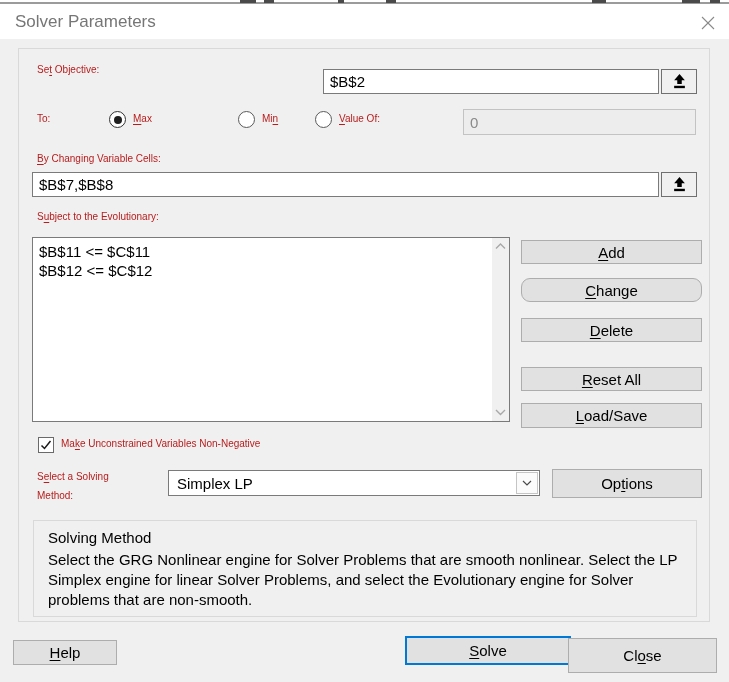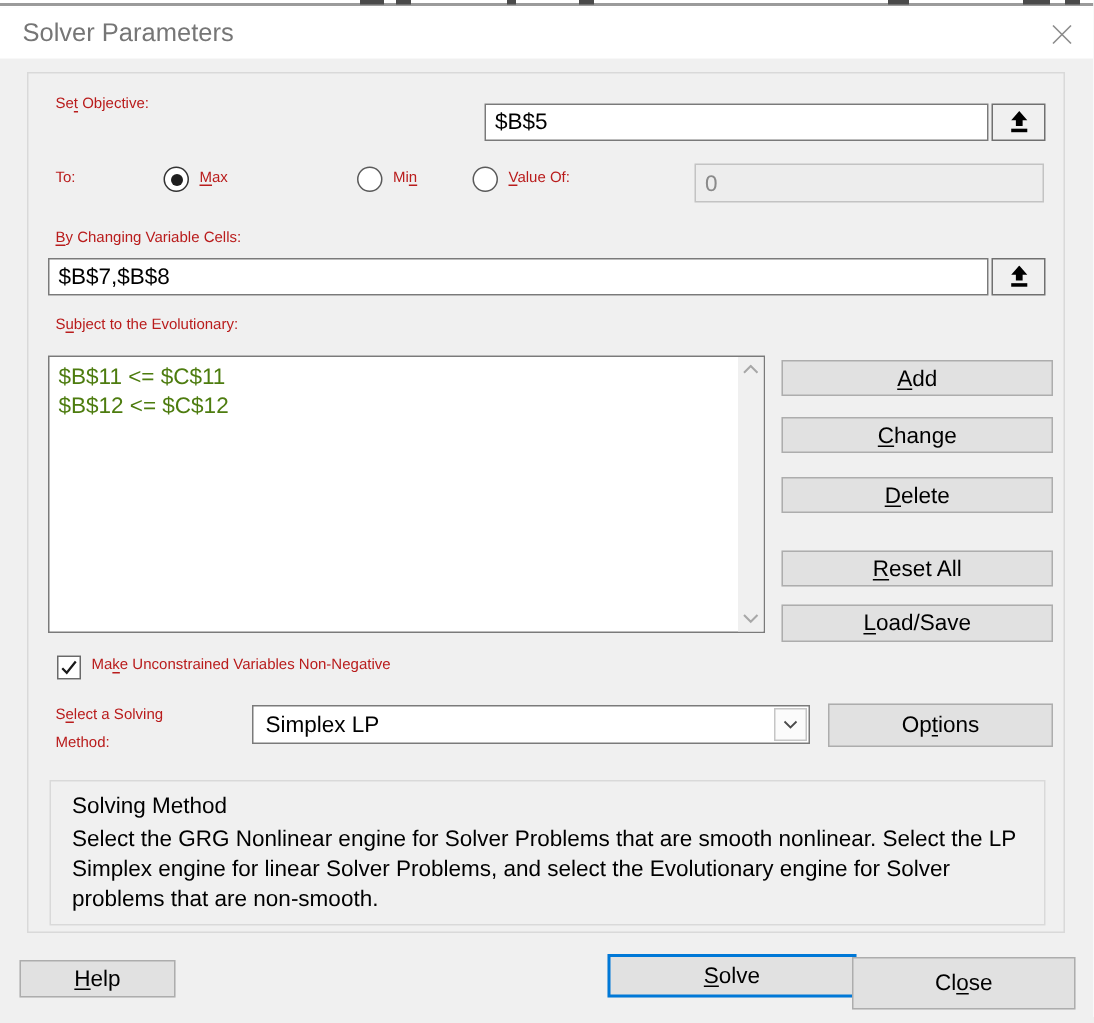--- a/index.html
+++ b/index.html
@@ -30,21 +30,21 @@
 
   .radio { position:absolute; width:17px; height:17px; border:1px solid #5a5a5a; border-radius:50%; background:#fff; }
   .radio .dot { display:none; }
   .radio.checked { border-color:#333; }
   .radio.checked .dot { display:block; position:absolute; left:3.5px; top:3.5px; width:8px; height:8px; background:#1f1f1f; border-radius:50%; }
 
   .checkbox { position:absolute; width:16px; height:16px; background:#fff; border:1px solid #6a6a6a;
               display:flex; align-items:center; justify-content:center; }
 
   .listbox { position:absolute; background:#ffffff; border:1px solid #7a7a7a; }
-  .list-item { font-size:15px; color:#4d7c0f; padding:1px 0 1px 6px; line-height:17px; white-space:pre; }
+  .list-item { font-size:15px; color:#000000; padding:1px 0 1px 6px; line-height:17px; white-space:pre; }
   .scrollbar { position:absolute; right:0; top:0; bottom:0; width:17px; background:#f0f0f0; }
   .scroll-arrow { position:absolute; left:0; width:17px; height:17px; display:flex; align-items:center; justify-content:center; }
 
   .btn { position:absolute; background:#e1e1e1; border:1px solid #adadad; font-size:15px; color:#000;
          display:flex; align-items:center; justify-content:center; white-space:nowrap; }
   .btn-default { border:2px solid #0078d7; }
 
   .dropdown { position:absolute; background:#fff; border:1px solid #7a7a7a; display:flex; align-items:center; }
   .dd-text { font-size:15px; color:#000; padding-left:8px; flex:1; }
   .dd-btn { width:22px; height:22px; margin-right:1px; border:1px solid #c5c5c5; background:#fbfbfb;
@@ -76,21 +76,21 @@
         <line x1="1" y1="1" x2="13" y2="13" stroke="#8a8a8a" stroke-width="1.1"></line>
         <line x1="13" y1="1" x2="1" y2="13" stroke="#8a8a8a" stroke-width="1.1"></line>
       </svg>
     </div>
   </div>
 
   <div class="groupbox" style="left:18px; top:48px; width:692px; height:574px;"></div>
 
   <span class="lbl" style="left:37px; top:64px;"><span>Se</span><span class="akey">t</span><span> Objective:</span></span>
   <div class="tb" style="left:323px; top:69px; width:336px; height:25px;">
-      <span>$B$5</span>
+      <span>$B$2</span>
     </div>
   <div class="refbtn" style="left:661px; top:69px; width:36px; height:25px;">
     <svg width="15" height="15" viewBox="0 0 14 14">
       <path d="M7 0 L12 5.8 L9.1 5.8 L9.1 9.4 L4.9 9.4 L4.9 5.8 L2 5.8 Z" fill="#000"></path>
       <rect x="2" y="11" width="10" height="2.2" fill="#000"></rect>
     </svg>
   </div>
 
   <span class="lbl" style="left:37px; top:113px;">To:</span>
   <div class="radio checked" style="left:109px; top:111px;">
@@ -132,21 +132,21 @@
         <svg width="11" height="7" viewBox="0 0 11 7">
             <polyline points="1,1 5.5,5.5 10,1" fill="none" stroke="#a8a8a8" stroke-width="1.4"></polyline>
           </svg>
       </div>
     </div>
   </div>
 
   <div class="btn" style="left:521px; top:240px; width:181px; height:24px;">
       <span><span></span><span class="akey">A</span><span>dd</span></span>
     </div>
-  <div class="btn" style="left:521px; top:278px; width:181px; height:24px;">
+  <div class="btn" style="left:521px; top:278px; width:181px; height:24px;border-radius:9px;">
       <span><span></span><span class="akey">C</span><span>hange</span></span>
     </div>
   <div class="btn" style="left:521px; top:318px; width:181px; height:24px;">
       <span><span></span><span class="akey">D</span><span>elete</span></span>
     </div>
   <div class="btn" style="left:521px; top:367px; width:181px; height:24px;text-align:right;">
       <span><span></span><span class="akey">R</span><span>eset All</span></span>
     </div>
   <div class="btn" style="left:521px; top:403px; width:181px; height:25px;">
       <span><span></span><span class="akey">L</span><span>oad/Save</span></span>

